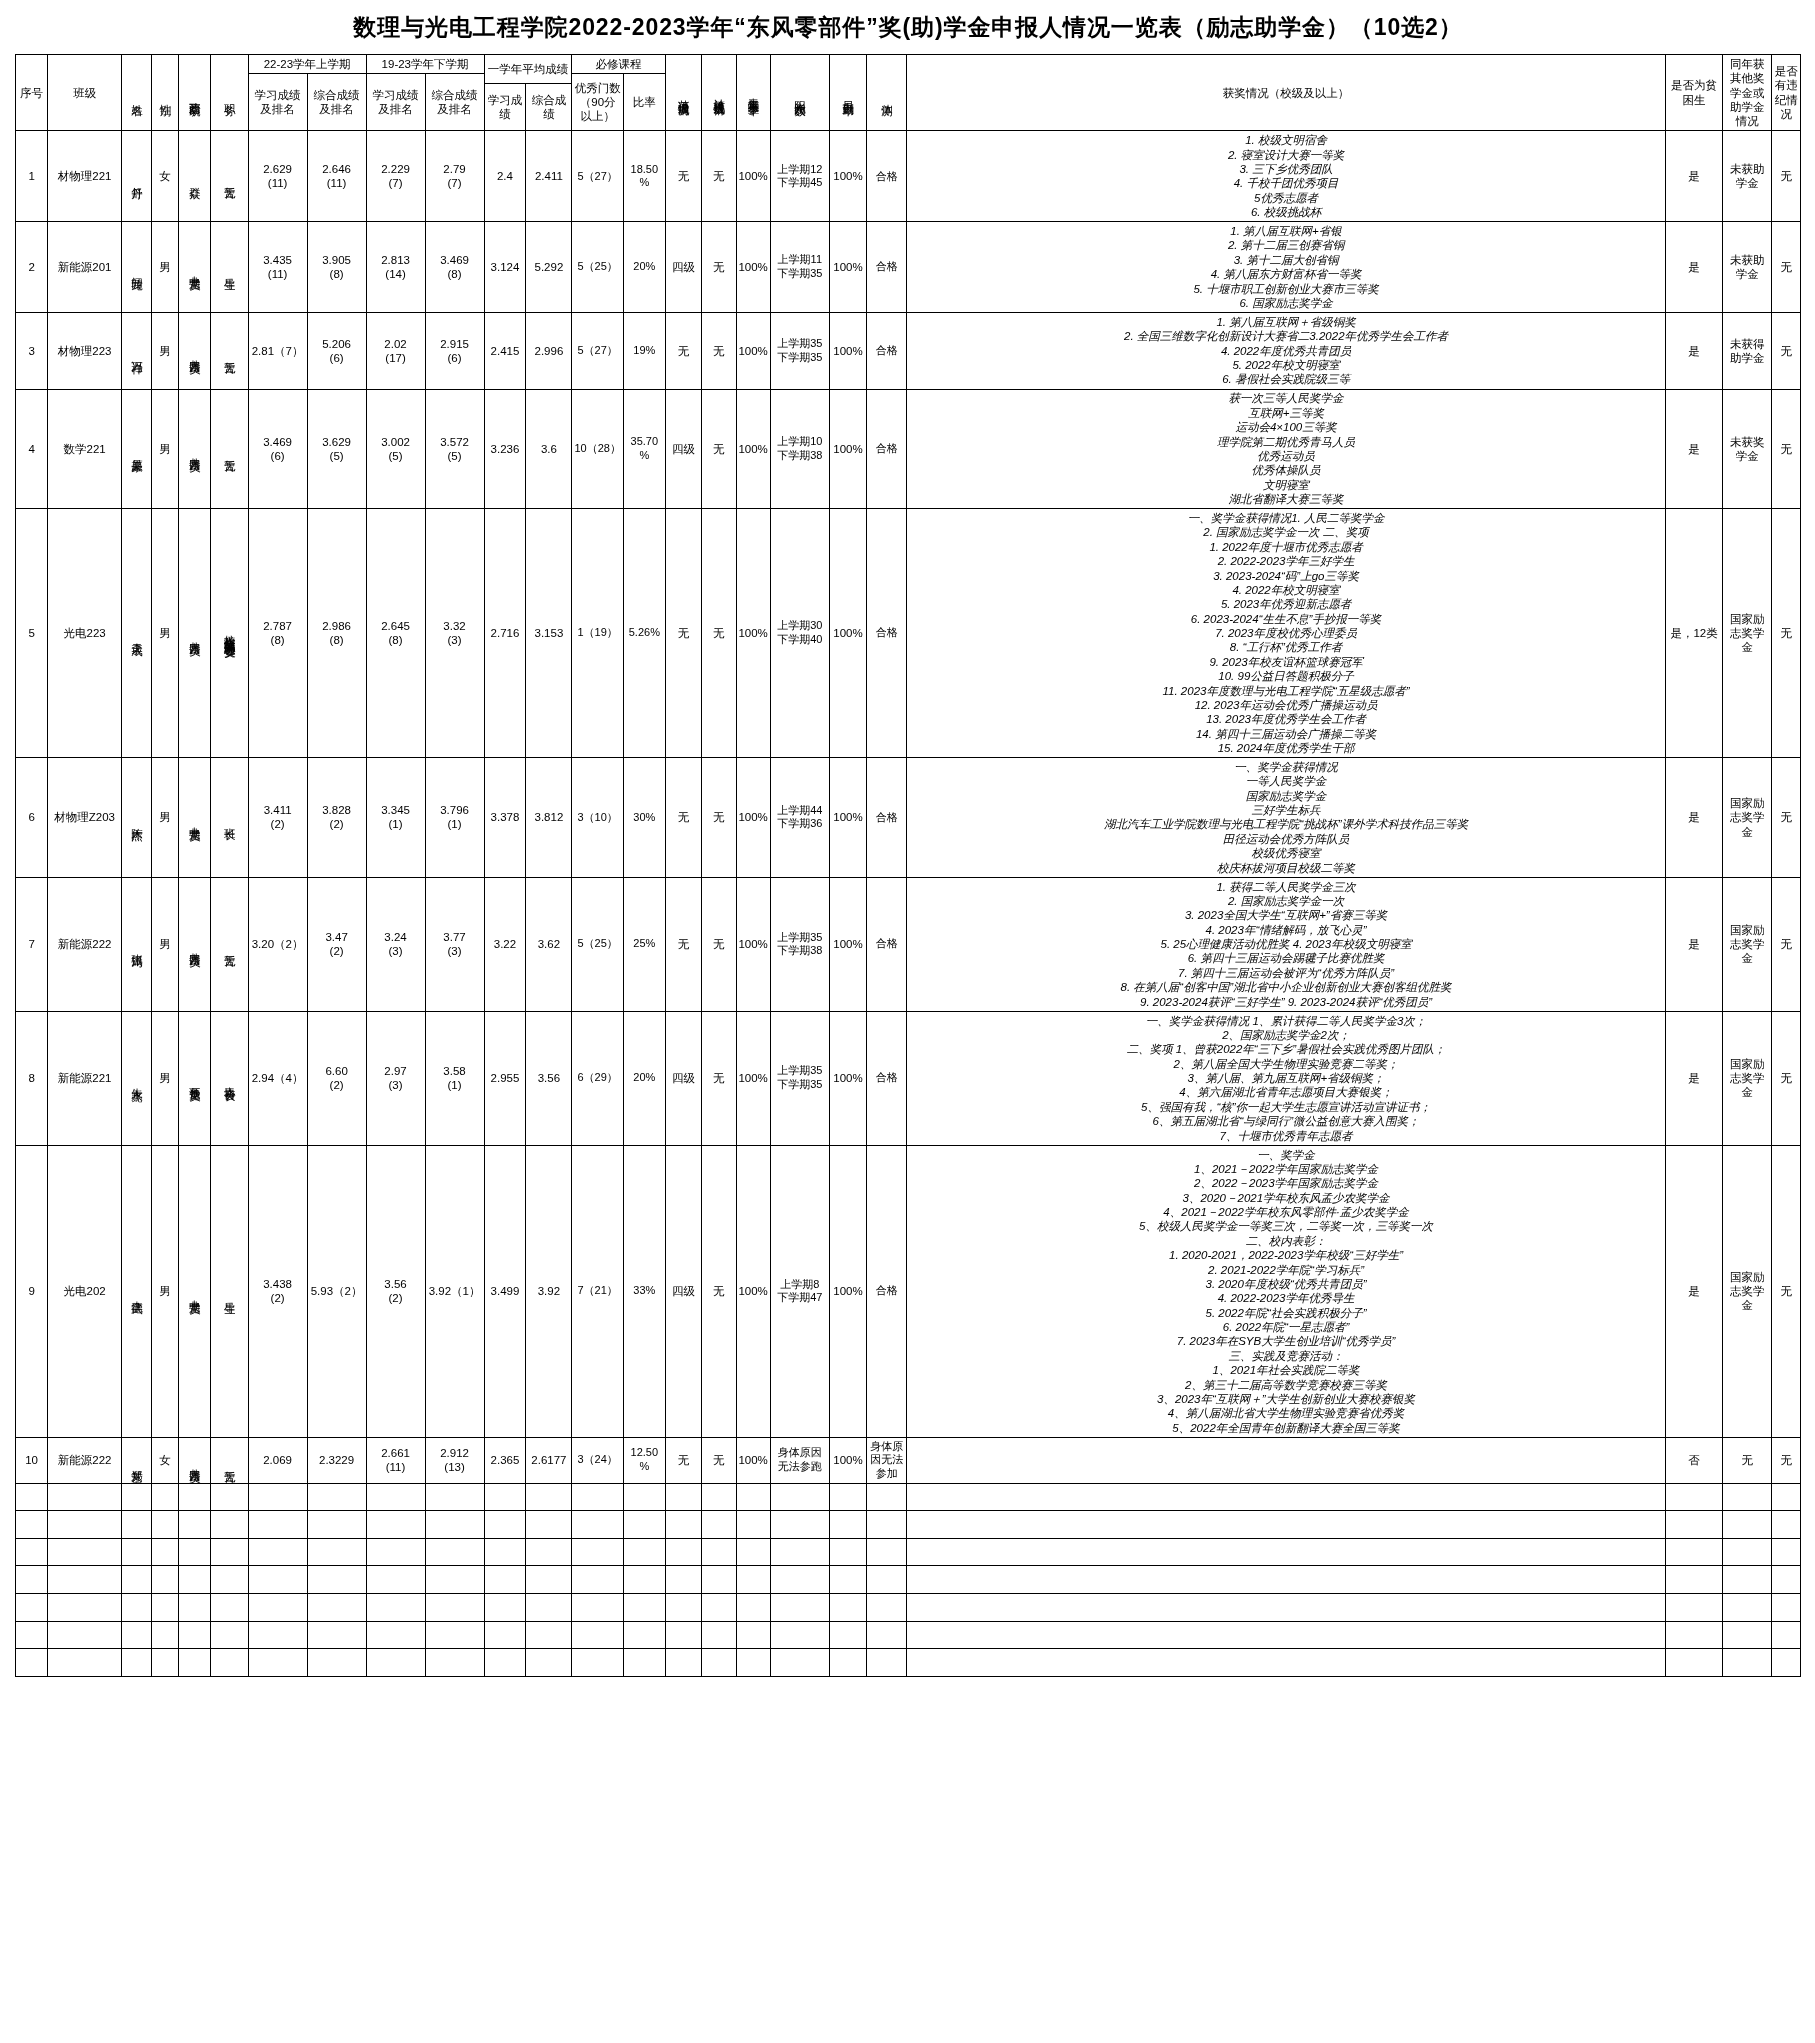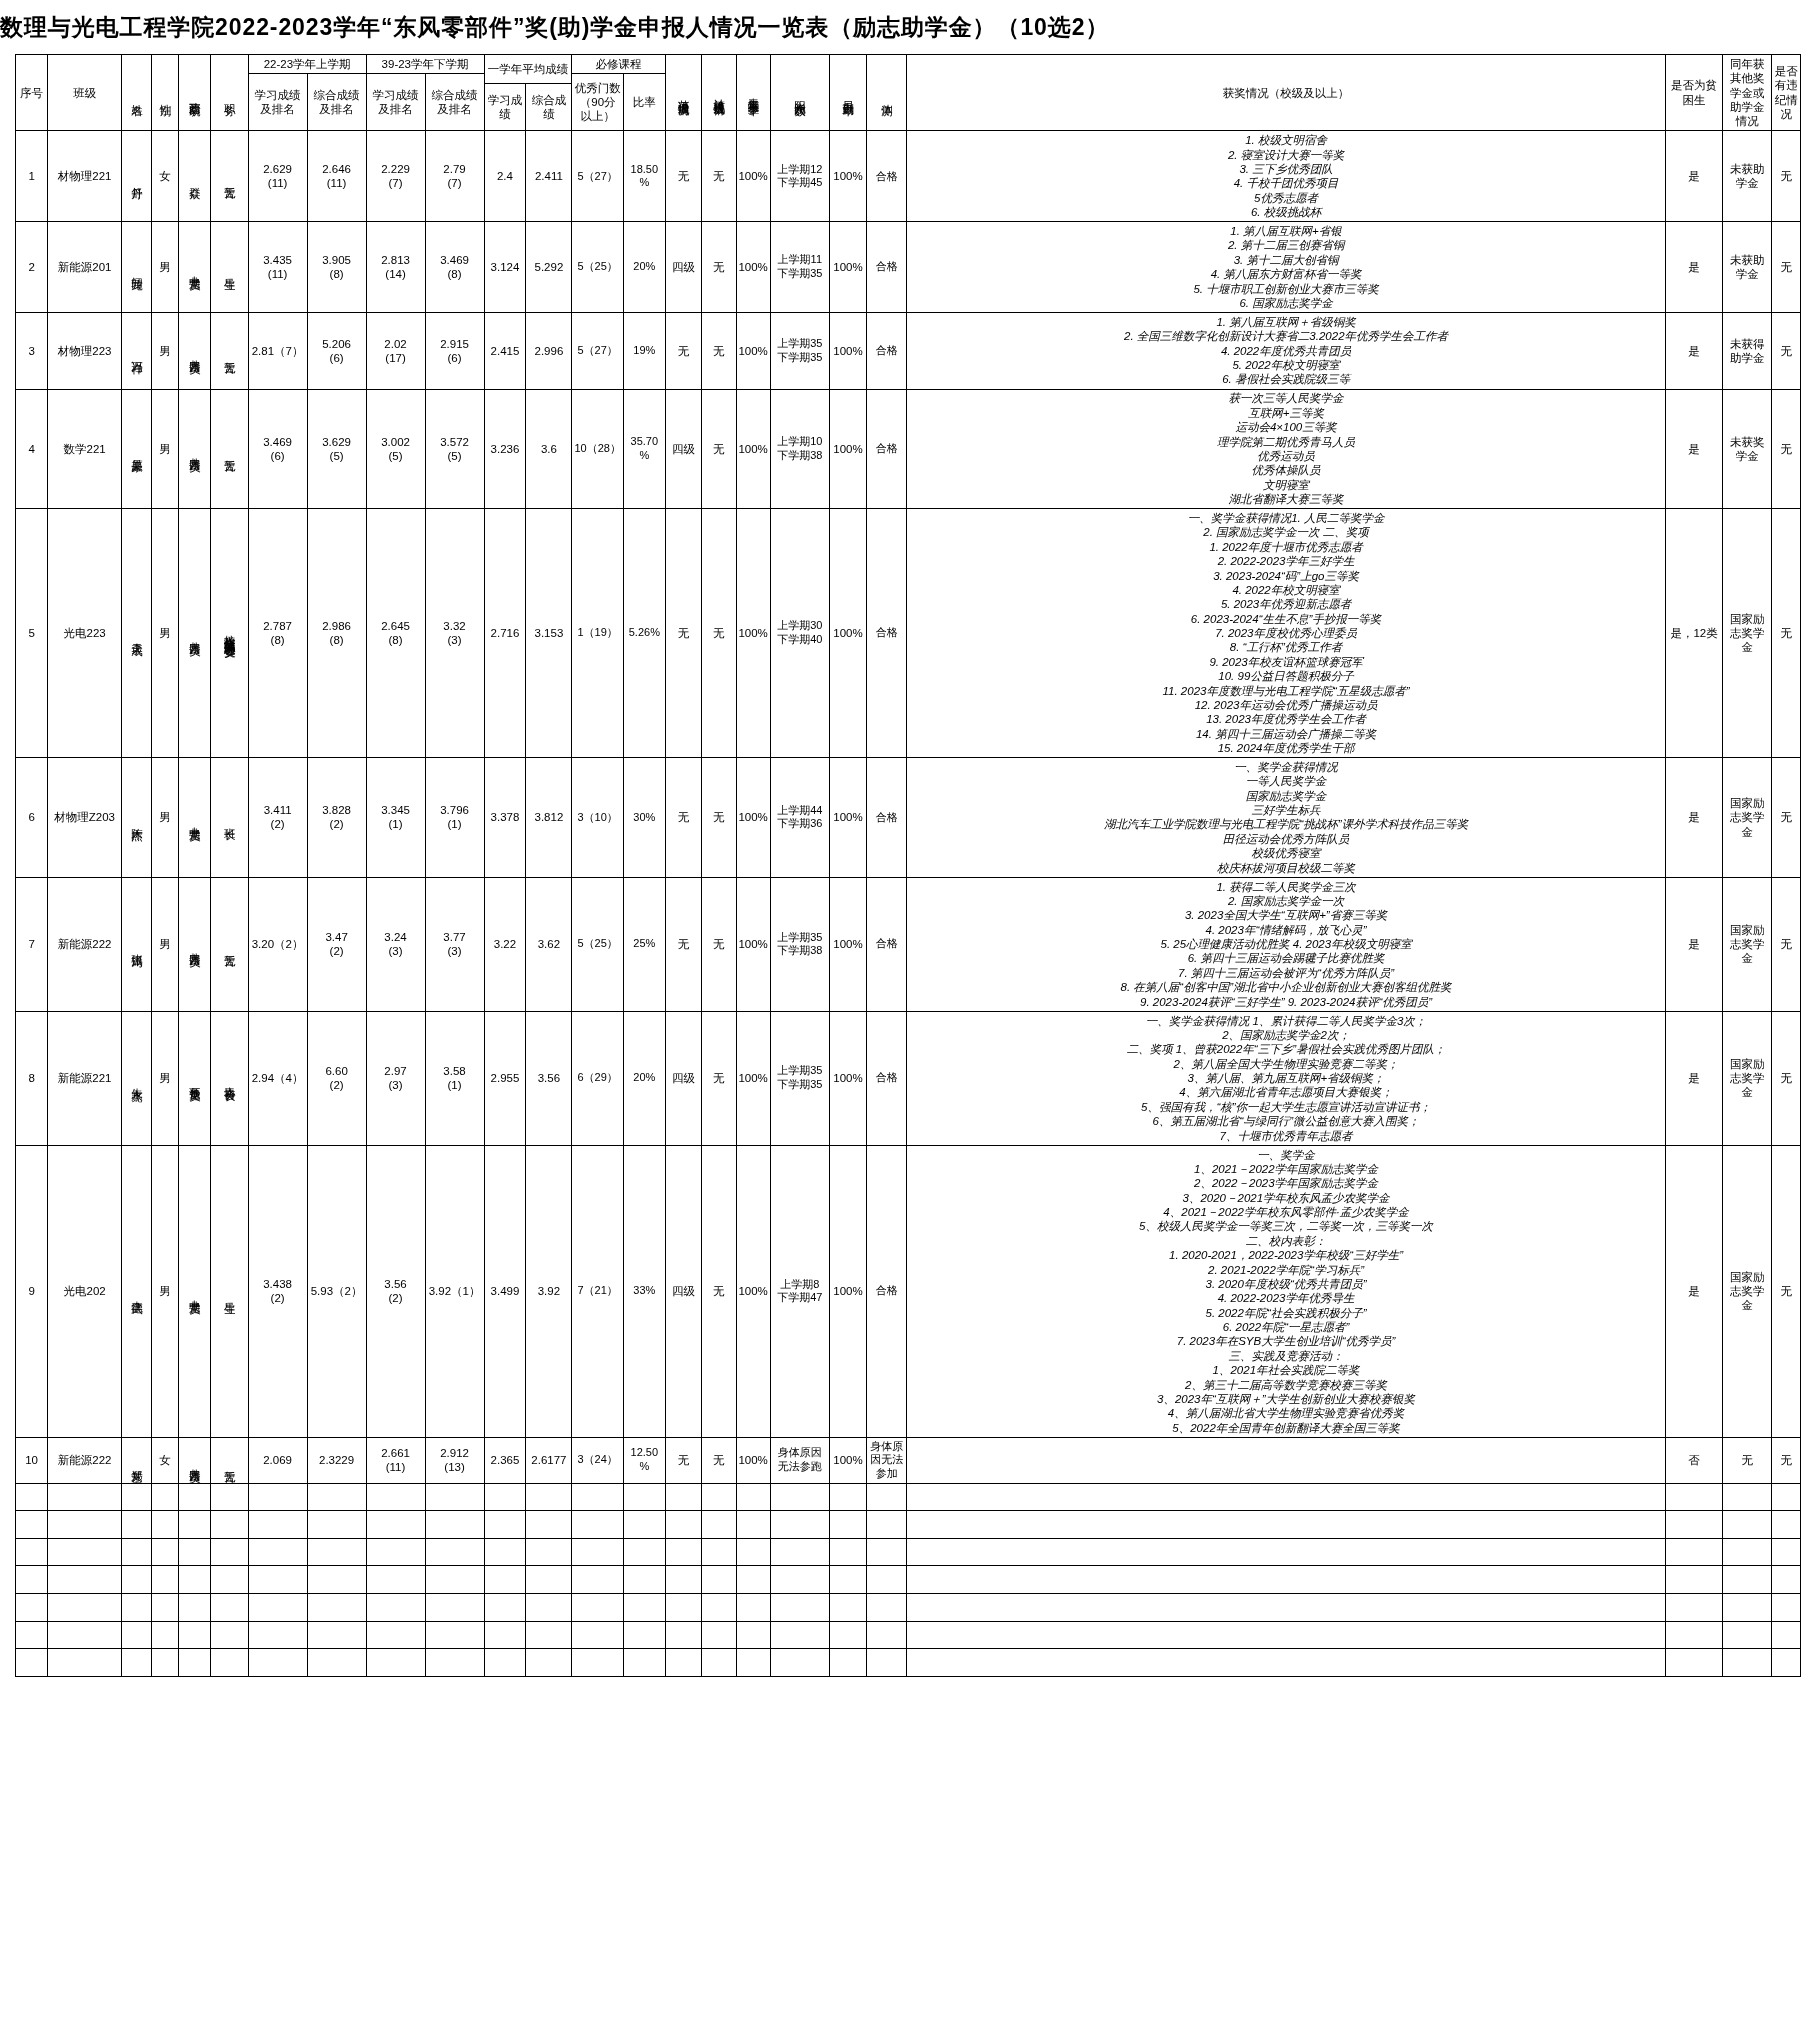--- a/index.html
+++ b/index.html
@@ -11,21 +11,21 @@
   body {
     width: 1816px;
     min-height: 2044px;
   }
   .sheet {
     width: 1816px;
     padding: 0;
     box-sizing: border-box;
   }
   .title {
-    text-align: left;
+    text-align: center;
     font-size: 23px;
     font-weight: bold;
     letter-spacing: 0.9px;
     padding: 12.4px 0 10.6px 0;
     color: #000;
   }
   table.grid {
     border-collapse: collapse;
     table-layout: fixed;
     width: 1786px;
@@ -117,21 +117,21 @@
 
     <thead>
       <tr>
         <th rowspan="3">序号</th>
         <th rowspan="3">班级</th>
         <th rowspan="3"><span class="vert">姓名</span></th>
         <th rowspan="3"><span class="vert">性别</span></th>
         <th rowspan="3"><span class="vert">政治面貌</span></th>
         <th rowspan="3"><span class="vert">职务</span></th>
         <th colspan="2">22-23学年上学期</th>
-        <th colspan="2">39-23学年下学期</th>
+        <th colspan="2">19-23学年下学期</th>
         <th colspan="2" rowspan="2">一学年平均成绩</th>
         <th colspan="2">必修课程</th>
         <th rowspan="3"><span class="vert">英语通级情况</span></th>
         <th rowspan="3"><span class="vert">计算机通级情况</span></th>
         <th rowspan="3"><span class="vert">青年大学习参学率</span></th>
         <th rowspan="3"><span class="vert">阳光跑次数</span></th>
         <th rowspan="3"><span class="vert">早自到勤率</span></th>
         <th rowspan="3"><span class="vert">体测</span></th>
         <th rowspan="3">获奖情况（校级及以上）</th>
         <th rowspan="3">是否为贫困生</th>

